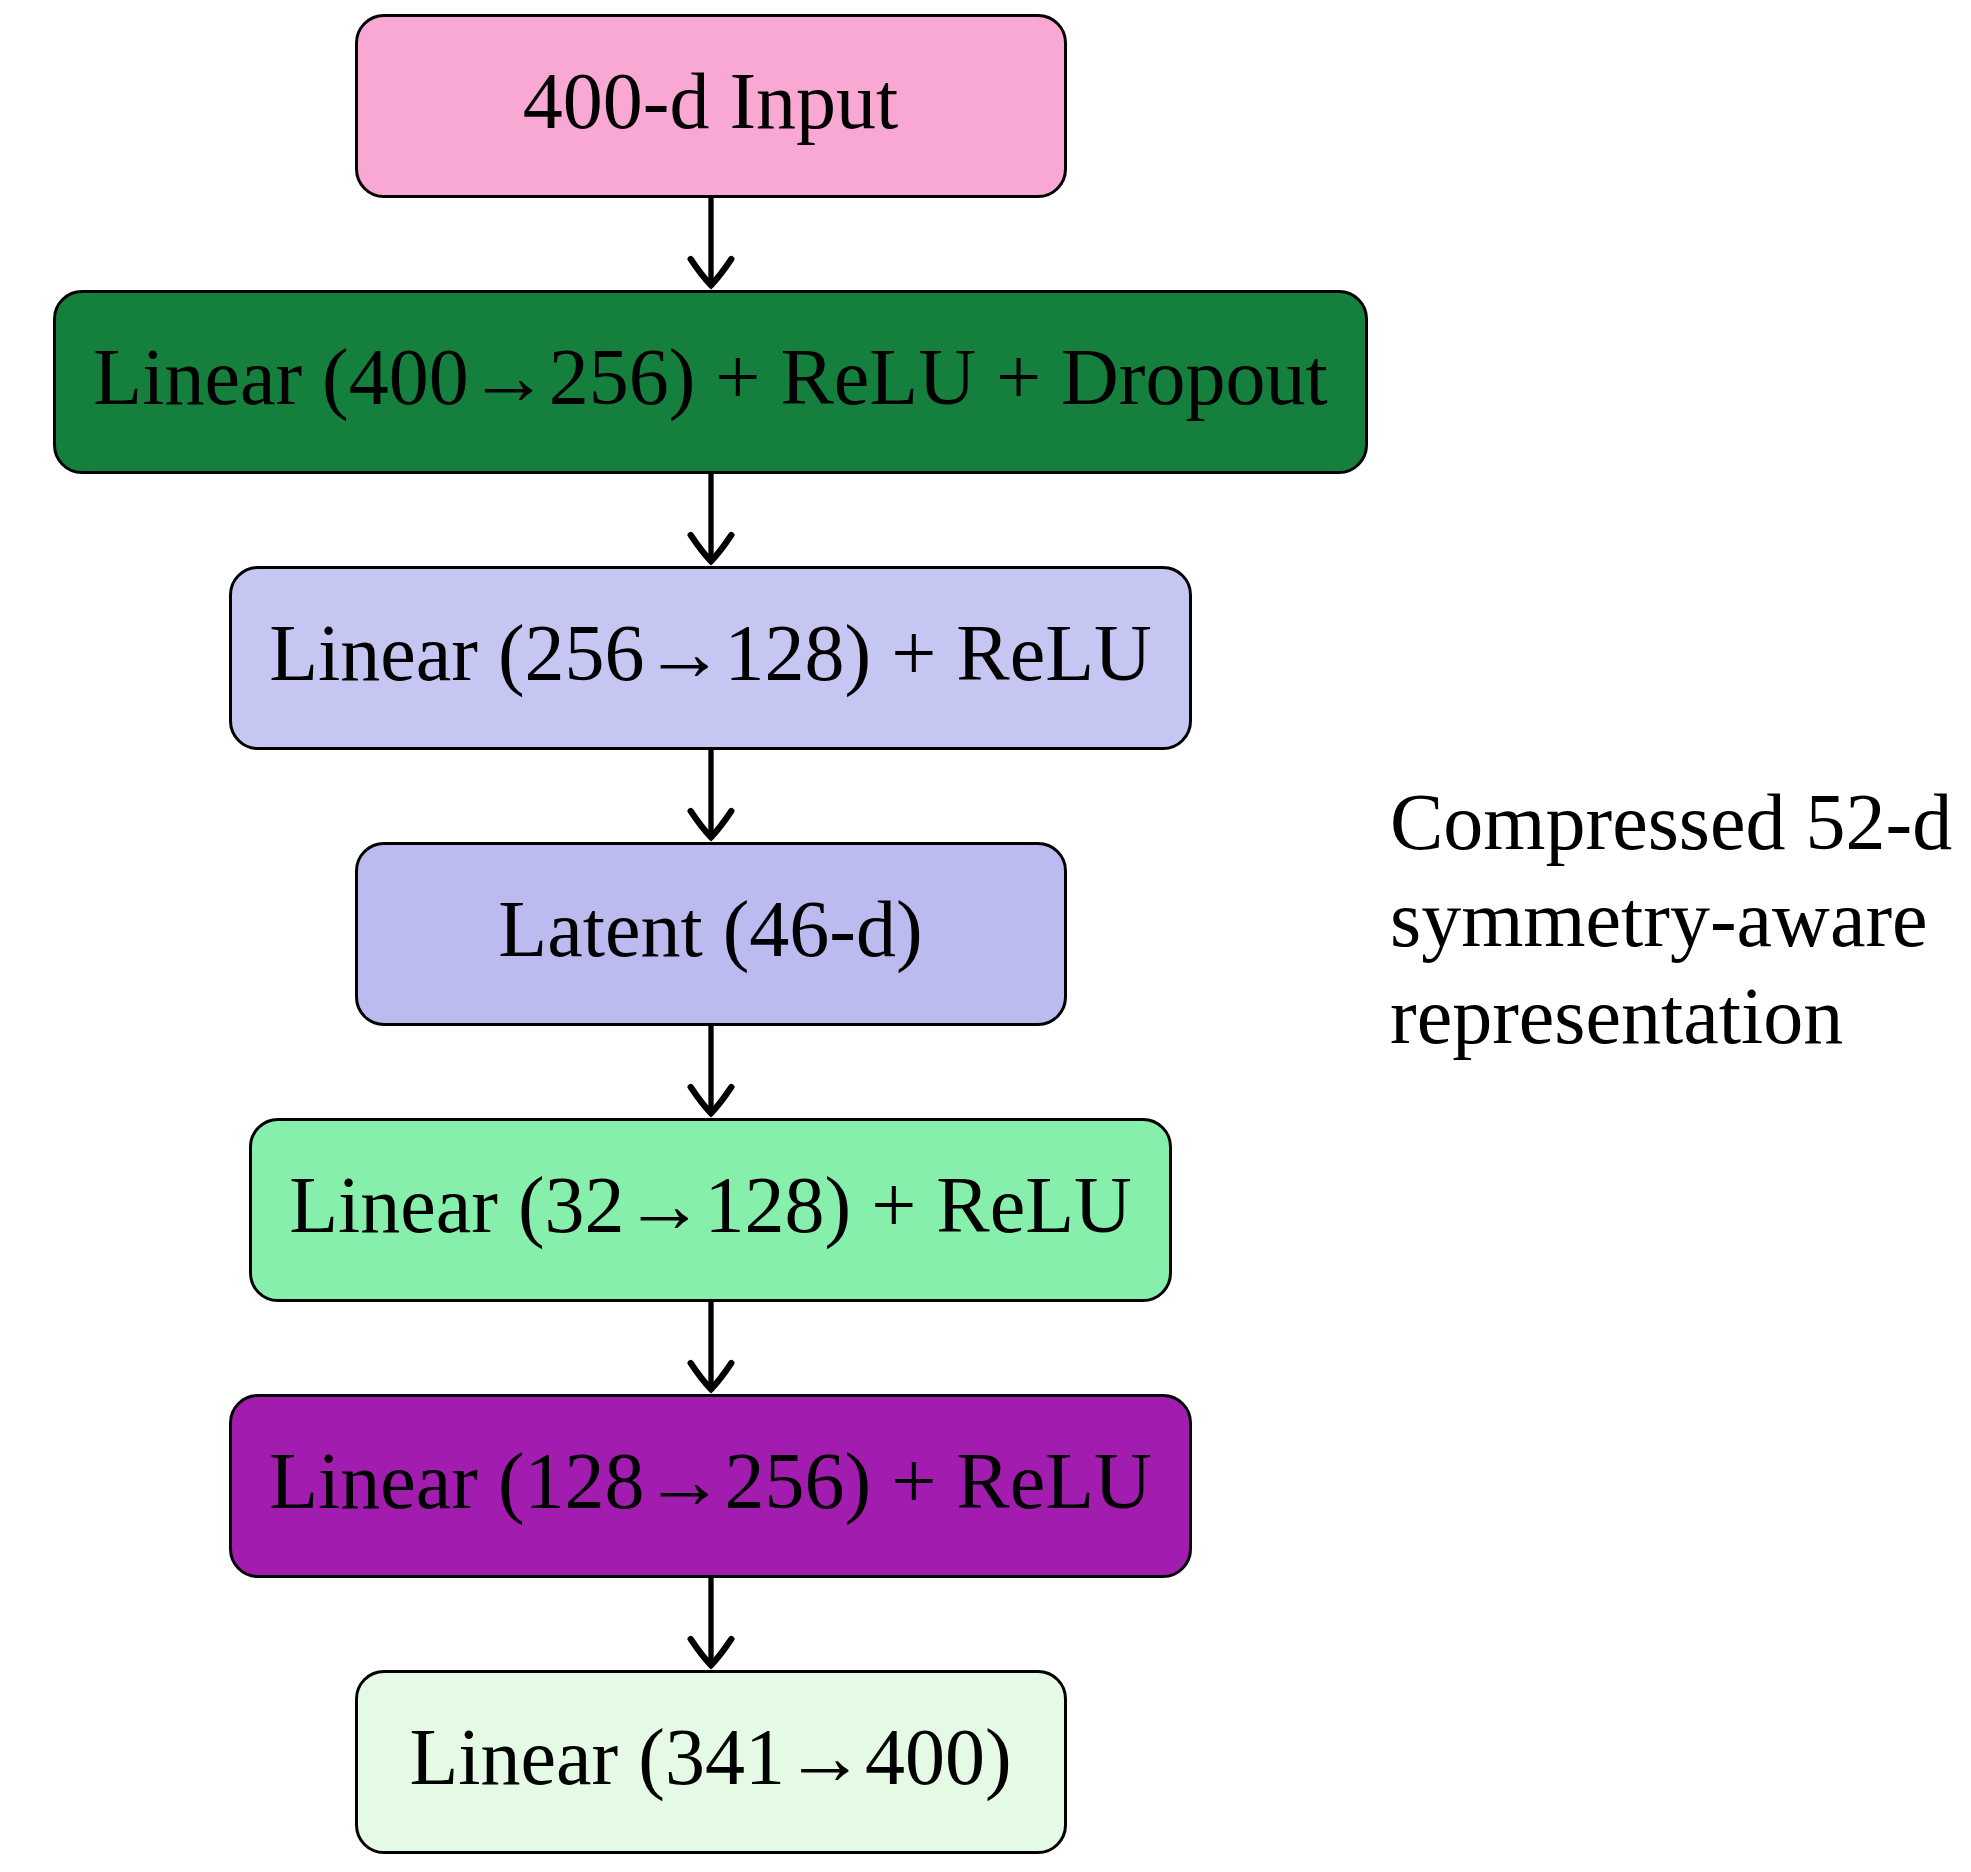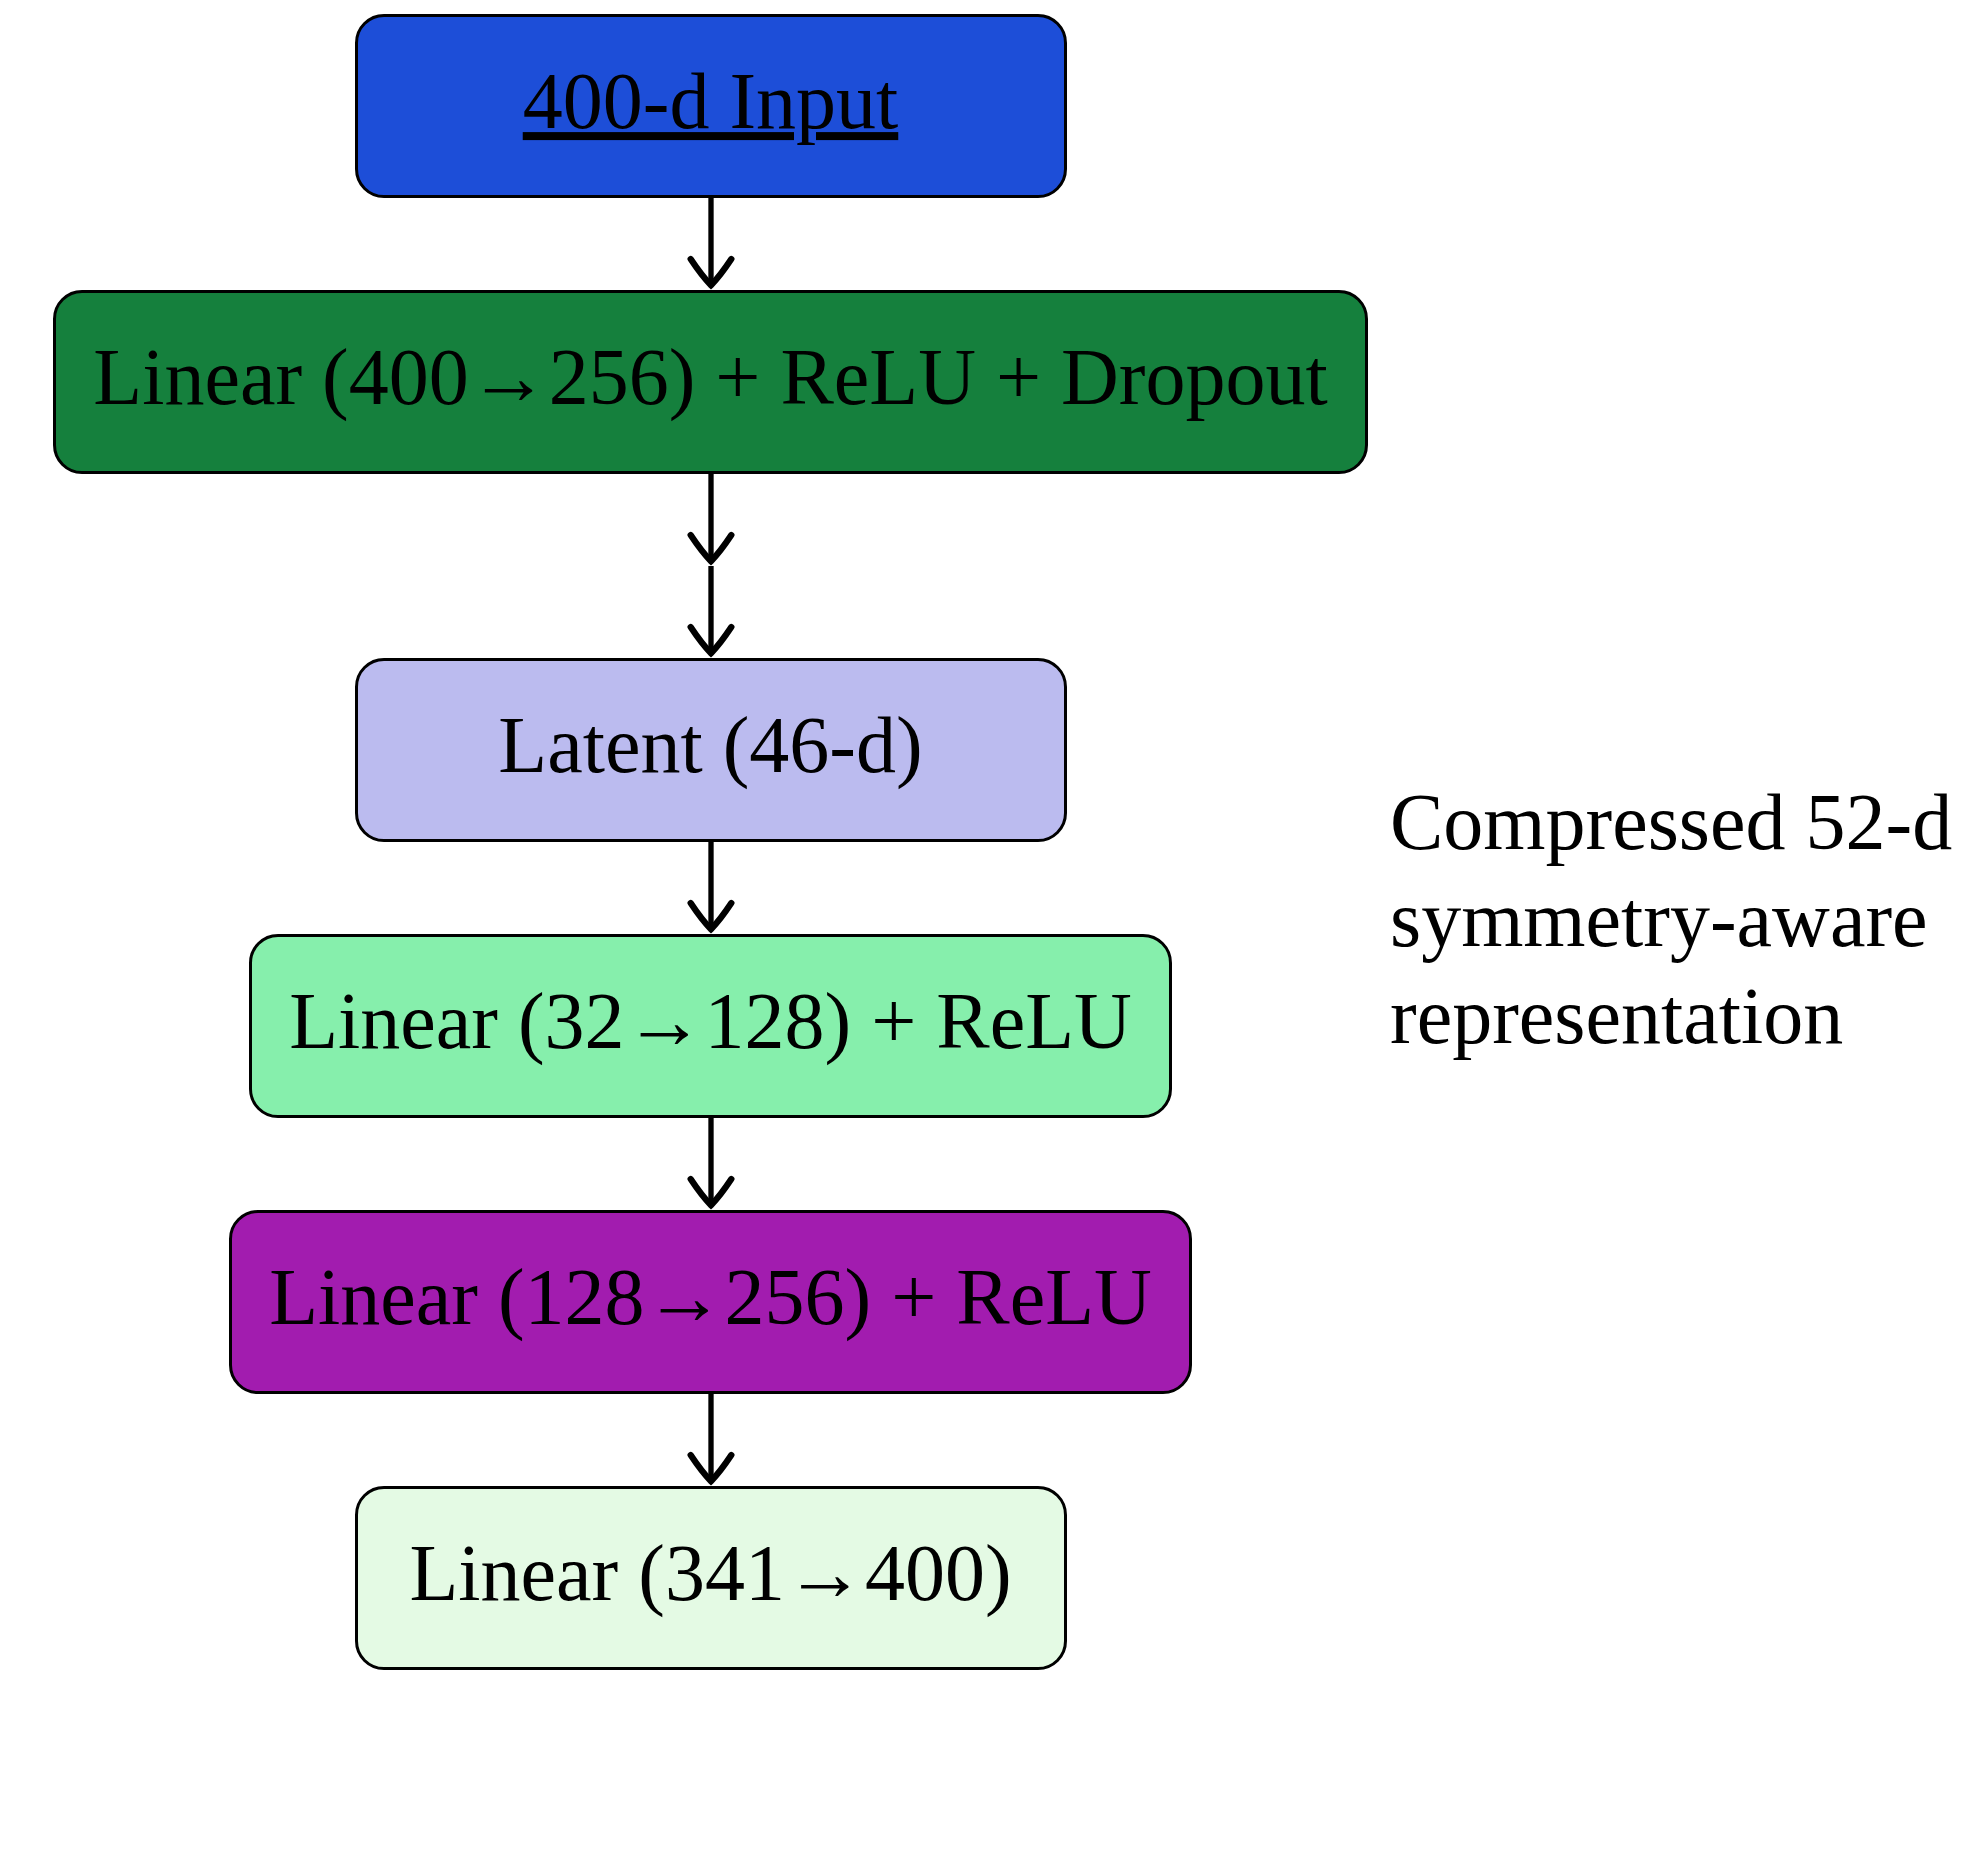--- a/index.html
+++ b/index.html
@@ -57,38 +57,41 @@
     white-space: pre-line;
   }
 </style>
 </head>
 <body>
 
 <div class="canvas">
 
   <div class="flow-column">
 
-    <div class="flow-box" style="background-color: #1d4ed8; text-decoration: underline;">
+    <div class="flow-box" style="background-color: #f9a8d4;">
       <span>400-d Input</span>
     </div>
 
     <svg class="arrow-svg" viewBox="0 0 64 95" xmlns="http://www.w3.org/2000/svg">
       <line x1="32" y1="0" x2="32" y2="89" stroke="#000" stroke-width="5.5"></line>
       <path d="M 11 63 C 19 75 27 85 32 90 C 37 85 45 75 53 63" fill="none" stroke="#000" stroke-width="6.5" stroke-linecap="round"></path>
     </svg>
 
     <div class="flow-box" style="background-color: #15803d;">
       <span>Linear (400→256) + ReLU + Dropout</span>
     </div>
 
     <svg class="arrow-svg" viewBox="0 0 64 95" xmlns="http://www.w3.org/2000/svg">
       <line x1="32" y1="0" x2="32" y2="89" stroke="#000" stroke-width="5.5"></line>
       <path d="M 11 63 C 19 75 27 85 32 90 C 37 85 45 75 53 63" fill="none" stroke="#000" stroke-width="6.5" stroke-linecap="round"></path>
     </svg>
 
+    <div class="flow-box" style="background-color: rgb(198, 198, 243);">
+      <span>Linear (256→128) + ReLU</span>
+    </div>
 
     <svg class="arrow-svg" viewBox="0 0 64 95" xmlns="http://www.w3.org/2000/svg">
       <line x1="32" y1="0" x2="32" y2="89" stroke="#000" stroke-width="5.5"></line>
       <path d="M 11 63 C 19 75 27 85 32 90 C 37 85 45 75 53 63" fill="none" stroke="#000" stroke-width="6.5" stroke-linecap="round"></path>
     </svg>
 
     <div class="flow-box" style="background-color: rgb(187, 187, 239);">
       <span>Latent (46-d)</span>
     </div>
 

